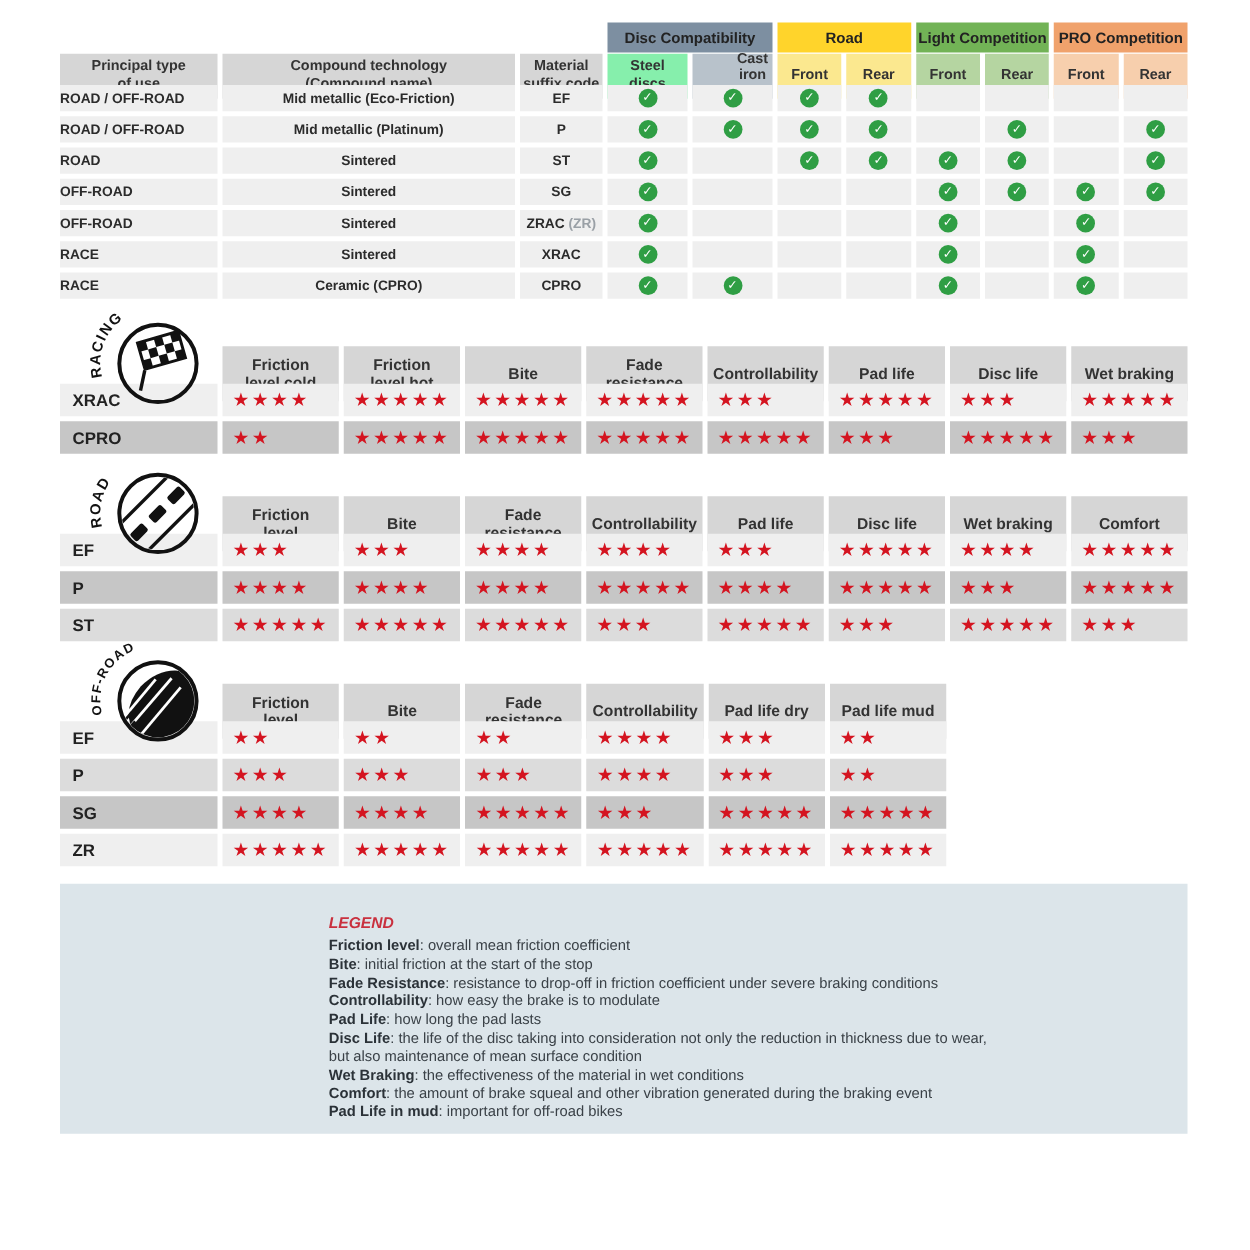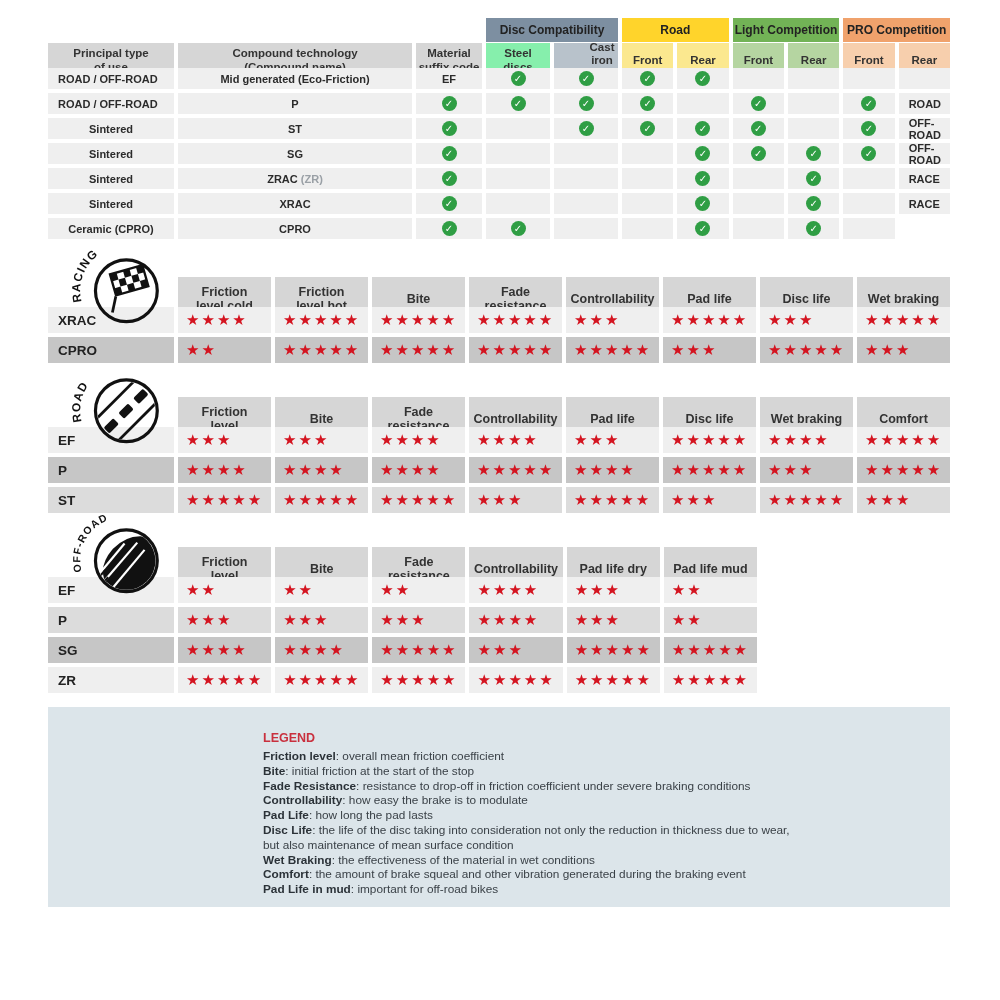--- a/index.html
+++ b/index.html
@@ -15,21 +15,21 @@
     margin-left: 48px;
     gap: 4px;
     grid-template-columns: 126px 234px 66px 64px 64px repeat(6, 1fr);
     grid-auto-rows: 21px;
   }
   .cell { display: flex; align-items: center; justify-content: center; text-align: center; }
   .group-cell { height: 24px; font-weight: bold; font-size: 12px; color: #222; }
   .hdr { background: var(--header-gray, #d6d6d6); font-weight: bold; font-size: 11.5px; line-height: 1.18;
          white-space: pre-line; height: 36px; color: #333; }
   .data { background: var(--row-light, #efefef); height: 21px; font-weight: bold; font-size: 11px; }
-  .use-cell { justify-content: flex-start; padding-left: 10px; text-align: left; }
+  .use-cell { justify-content: flex-start; text-align: left; }
   .code-note { color: #9aa0a6; font-weight: bold; }
   .check { width: 15px; height: 15px; border-radius: 50%; background: var(--check-green, #2f9e44);
            color: #fff; font-size: 10px; font-weight: bold; display: flex; align-items: center; justify-content: center;
            font-family: "DejaVu Sans", sans-serif; }
 
   
   .rating { display: grid; gap: 4px; margin-left: 48px; grid-auto-rows: 26px; }
   .rhdr { background: var(--header-gray, #d6d6d6); font-weight: bold; font-size: 12.5px; line-height: 1.15;
           white-space: pre-line; height: 44px; color: #333; display: flex; align-items: center; justify-content: center; text-align: center; }
   .icon-cell { position: relative; height: 44px; }
@@ -41,21 +41,21 @@
   .shade-light  { background: var(--row-light, #efefef); }
   .shade-medium { background: var(--row-medium, #dcdcdc); }
   .shade-dark   { background: var(--row-dark, #c6c6c6); }
   .mt-racing { margin-top: 38px; }
   .mt-road   { margin-top: 34px; }
   .mt-off    { margin-top: 34px; }
 
   
   .legend { width: 902px; margin: 14px 0 0 48px; background: var(--legend-bg, #dce5ea);
             padding: 24px 20px 24px 215px; height: 200px; }
-  .legend-title { color: var(--legend-title-red, #c9303e); font-weight: bold; font-size: 12.5px; margin-bottom: 4px; }
+  .legend-title { color: var(--legend-title-red, #c9303e); font-weight: bold; font-size: 12.5px; margin-bottom: 4px; font-style: italic; }
   .legend-line { font-size: 11.8px; line-height: 14.8px; color: #3a4147; }
   .legend-line b { color: #2b3238; }
 </style>
 </head>
 <body>
 
 <div class="page">
 
   <div class="compat" id="compat-grid">
       <div style="grid-column: span 3; height: 24px;"></div>
@@ -73,39 +73,40 @@
 discs</div>
       <div class="cell hdr" style="background: rgb(184, 194, 203); padding-left: 32px;">Cast iron
 discs</div>
       <div class="cell hdr" style="background: rgb(251, 232, 143);">Front</div>
       <div class="cell hdr" style="background: rgb(251, 232, 143);">Rear</div>
       <div class="cell hdr" style="background: rgb(181, 213, 161);">Front</div>
       <div class="cell hdr" style="background: rgb(181, 213, 161);">Rear</div>
       <div class="cell hdr" style="background: rgb(247, 207, 173);">Front</div>
       <div class="cell hdr" style="background: rgb(247, 207, 173);">Rear</div>
       <div class="cell data use-cell">ROAD / OFF-ROAD</div>
-      <div class="cell data">Mid generated (Eco-Friction)</div>
+      <div class="cell data">Mid metallic (Eco-Friction)</div>
       <div class="cell data">EF</div>
       <div class="cell data">
         <span class="check">✓</span>
       </div>
       <div class="cell data">
         <span class="check">✓</span>
       </div>
       <div class="cell data">
         <span class="check">✓</span>
       </div>
       <div class="cell data">
         <span class="check">✓</span>
       </div>
       <div class="cell data"></div>
       <div class="cell data"></div>
       <div class="cell data"></div>
       <div class="cell data"></div>
       <div class="cell data use-cell">ROAD / OFF-ROAD</div>
+      <div class="cell data">Mid metallic (Platinum)</div>
       <div class="cell data">P</div>
       <div class="cell data">
         <span class="check">✓</span>
       </div>
       <div class="cell data">
         <span class="check">✓</span>
       </div>
       <div class="cell data">
         <span class="check">✓</span>
       </div>

